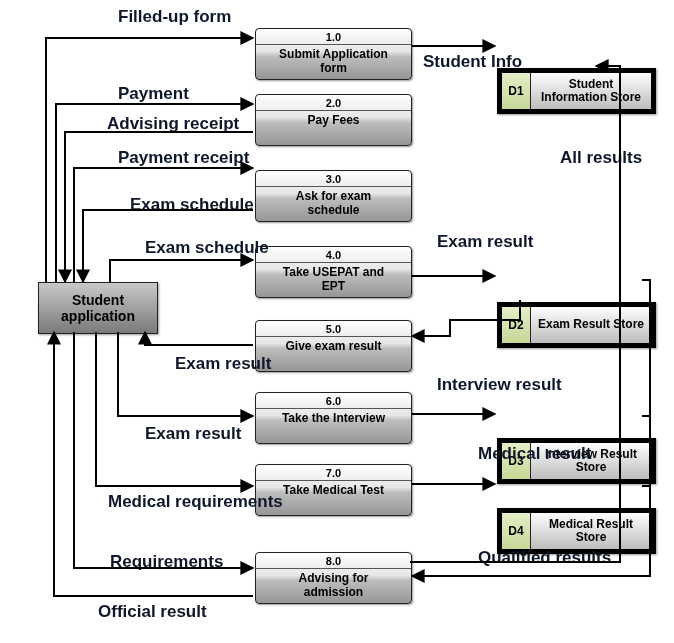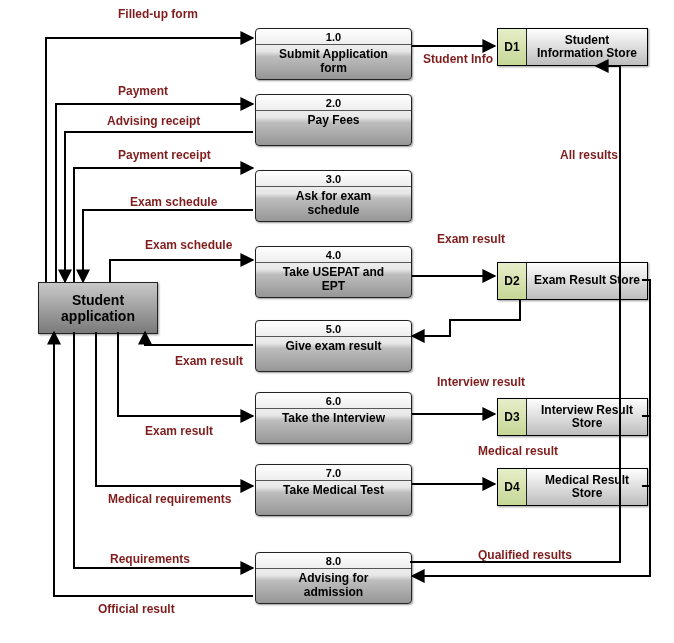--- a/index.html
+++ b/index.html
@@ -45,25 +45,26 @@
     font-size: 11px;
   }
   .process .plabel {
     display: block;
     padding: 3px 22px 0;
     line-height: 1.15;
   }
   .store {
     position: absolute;
     display: flex;
-    border: 1px solid #000000;
+    border: 5px solid #000000;
     box-shadow: 1px 1px 2px rgba(0,0,0,0.4);
     font-size: 12px;
     font-weight: bold;
     height: 36px;
+    margin-top: 40px;
   }
   .store .sid {
     width: 28px;
     background: linear-gradient(#e5eec8, #c6d796);
     border-right: 1px solid #222;
     display: flex;
     align-items: center;
     justify-content: center;
   }
   .store .slabel {
@@ -71,23 +72,23 @@
     background: linear-gradient(#fefefe, #bdbdbd);
     display: flex;
     align-items: center;
     justify-content: center;
     text-align: center;
     line-height: 1.1;
     padding: 0 4px;
   }
   .label {
     position: absolute;
-    font-size: 12px;
-    font-weight: bold;
-    color: #7f1d1d;
+    font-size: 17px;
+    font-weight: bold;
+    color: #0f172a;
     white-space: nowrap;
   }
   svg.flows {
     position: absolute;
     left: 0; top: 0;
     width: 674px; height: 643px;
     pointer-events: none;
   }
   .flows line, .flows polyline {
     stroke: #000;

